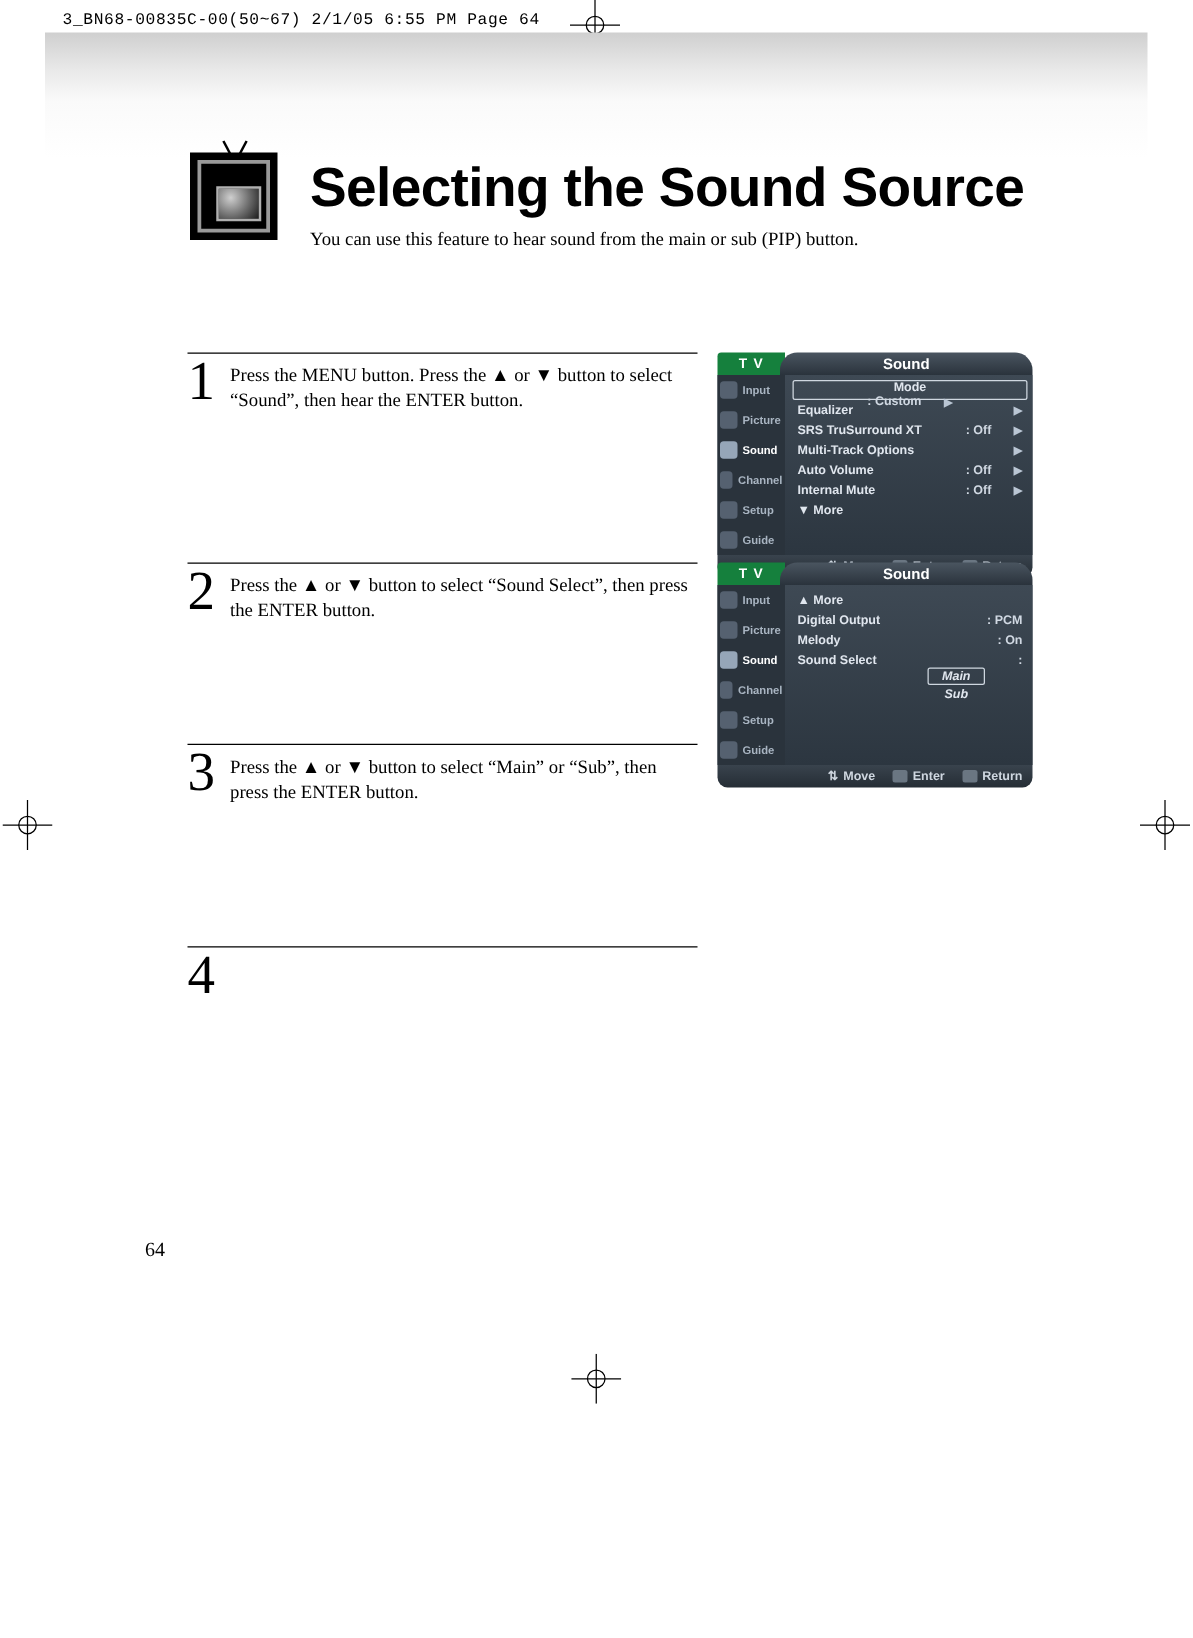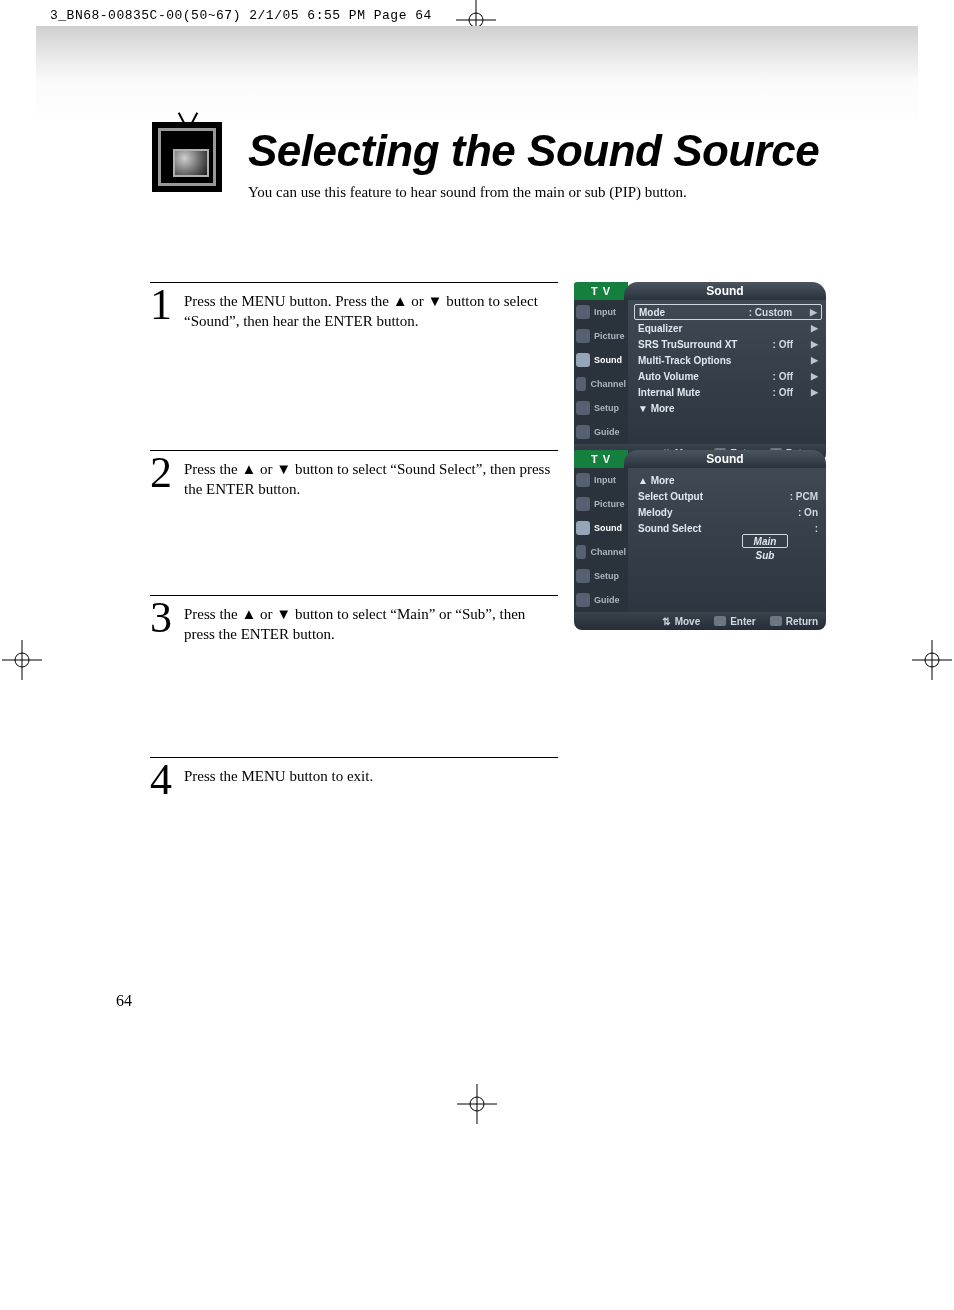--- a/index.html
+++ b/index.html
@@ -19,21 +19,21 @@
   .tv-badge .screen { position:absolute; left:12px; top:18px; width:36px; height:28px;
     background: radial-gradient(circle at 30% 30%, #cfcfcf 0%, #6a6a6a 55%, #1a1a1a 100%);
     border:2px solid #b0b0b0; }
   .tv-badge .antenna { position:absolute; left:50%; top:-10px; width:0; height:0; transform:translateX(-50%); }
   .tv-badge .antenna::before,
   .tv-badge .antenna::after { content:""; position:absolute; width:2px; height:14px; background:#000; top:0; }
   .tv-badge .antenna::before{ left:-6px; transform:rotate(-28deg); }
   .tv-badge .antenna::after { left:6px;  transform:rotate(28deg); }
 
   .page-title { position:absolute; left:248px; top:126px; font-size:44px; font-weight:800; letter-spacing:-0.5px;
-    font-family:"Arial Black","Helvetica Neue",Arial,sans-serif;font-style:italic; }
+    font-family:"Arial Black","Helvetica Neue",Arial,sans-serif; }
   .page-subtitle { position:absolute; left:248px; top:184px; font-size:15px; font-family:"Georgia","Times New Roman",serif; color:#000; }
 
   
   .steps { position:absolute; left:150px; top:282px; width:408px; }
   .step { border-top:1px solid #000; padding-top:6px; display:flex; }
   .stepnum { font-size:44px; font-family:"Georgia","Times New Roman",serif; font-weight:400;
     width:34px; line-height:1; padding-right:4px; text-align:left; margin-top:-6px; }
   .steptext { flex:1; font-size:15px; font-family:"Georgia","Times New Roman",serif; line-height:1.35; padding-top:2px; }
   .step-gap { height: 118px; }
   .step-gap.g2 { height: 96px; }
@@ -53,21 +53,21 @@
     color:#a9b5c2; font-size:9px; font-weight:700; }
   .osd .leftnav .navitem .nico { width:14px;height:14px;border-radius:3px;background:#556170;display:inline-block; }
   .osd .leftnav .navitem.active { color:#fff; }
   .osd .leftnav .navitem.active .nico{ background:#96a6b8; }
   .osd .rightpanel { flex:1; padding:4px 4px 2px 6px; background:linear-gradient(#3e4954,#2c3640); }
   .osd .menuitem { height:16px; display:flex; align-items:center; justify-content:space-between;
     padding:0 4px; font-size:10px; font-weight:700; color:#e0e6ee; }
   .osd .menuitem .name{ white-space:nowrap; }
   .osd .menuitem .val{ color:#d0d8e2; display:flex; align-items:center; gap:18px; }
   .osd .menuitem .chev{ font-size:9px; color:#bac6d4; }
-  .osd .menuitem.selected { border:1px solid #cfd7e0; border-radius:2px; height:16px; }
+  .osd .menuitem.selected { border:1px solid #cfd7e0; border-radius:2px; height:16px;flex-direction:column; }
   .osd .hintbar { height:18px; display:flex; justify-content:flex-end; align-items:center; gap:14px;
     padding:0 8px; background:linear-gradient(#39434d,#252d35); font-size:10px; font-weight:700; color:#cfd7e0;
     border-bottom-left-radius:8px; border-bottom-right-radius:8px; }
   .osd .hintbar .hint{ display:flex; align-items:center; gap:4px; }
   .osd .hintbar .ico{ display:inline-block; width:12px; height:10px; background:#6a7682; border-radius:2px; }
   .osd .submenu { margin-left:108px; margin-top:-2px;font-style:italic; }
   .osd .submenu .opt{ width:46px; height:14px; font-size:10px; font-weight:700; display:flex;
     align-items:center; justify-content:center; color:#e0e6ee; }
   .osd .submenu .opt.selected{ border:1px solid #cfd7e0; border-radius:2px; }
 
@@ -120,21 +120,20 @@
       <div class="steptext">Press the ▲ or ▼ button to select “Sound Select”, then press the ENTER button.</div>
     </div>
     <div class="step-gap g2"></div>
     <div class="step">
       <div class="stepnum">3</div>
       <div class="steptext">Press the ▲ or ▼ button to select “Main” or “Sub”, then press the ENTER button.</div>
     </div>
     <div class="step-gap g3"></div>
     <div class="step">
       <div class="stepnum">4</div>
-      <div class="steptext">Press the MENU button to exit.</div>
     </div>
   </div>
 
   <div class="osd osd1">
     <div class="titlebar">
       <div class="tvtab">T V</div>
       <div class="titlemain">Sound</div>
     </div>
     <div class="body">
       <div class="leftnav">
@@ -257,21 +256,21 @@
             <span class="nico"></span>
             <span>Guide</span>
           </div>
       </div>
       <div class="rightpanel">
         <div class="menuitem">
           <span class="name">▲ More</span>
             <span class="val"></span>
         </div>
         <div class="menuitem">
-          <span class="name">Select Output</span>
+          <span class="name">Digital Output</span>
           <span class="val">
               <span>: PCM</span>
             </span>
         </div>
         <div class="menuitem">
           <span class="name">Melody</span>
           <span class="val">
               <span>: On</span>
             </span>
         </div>

